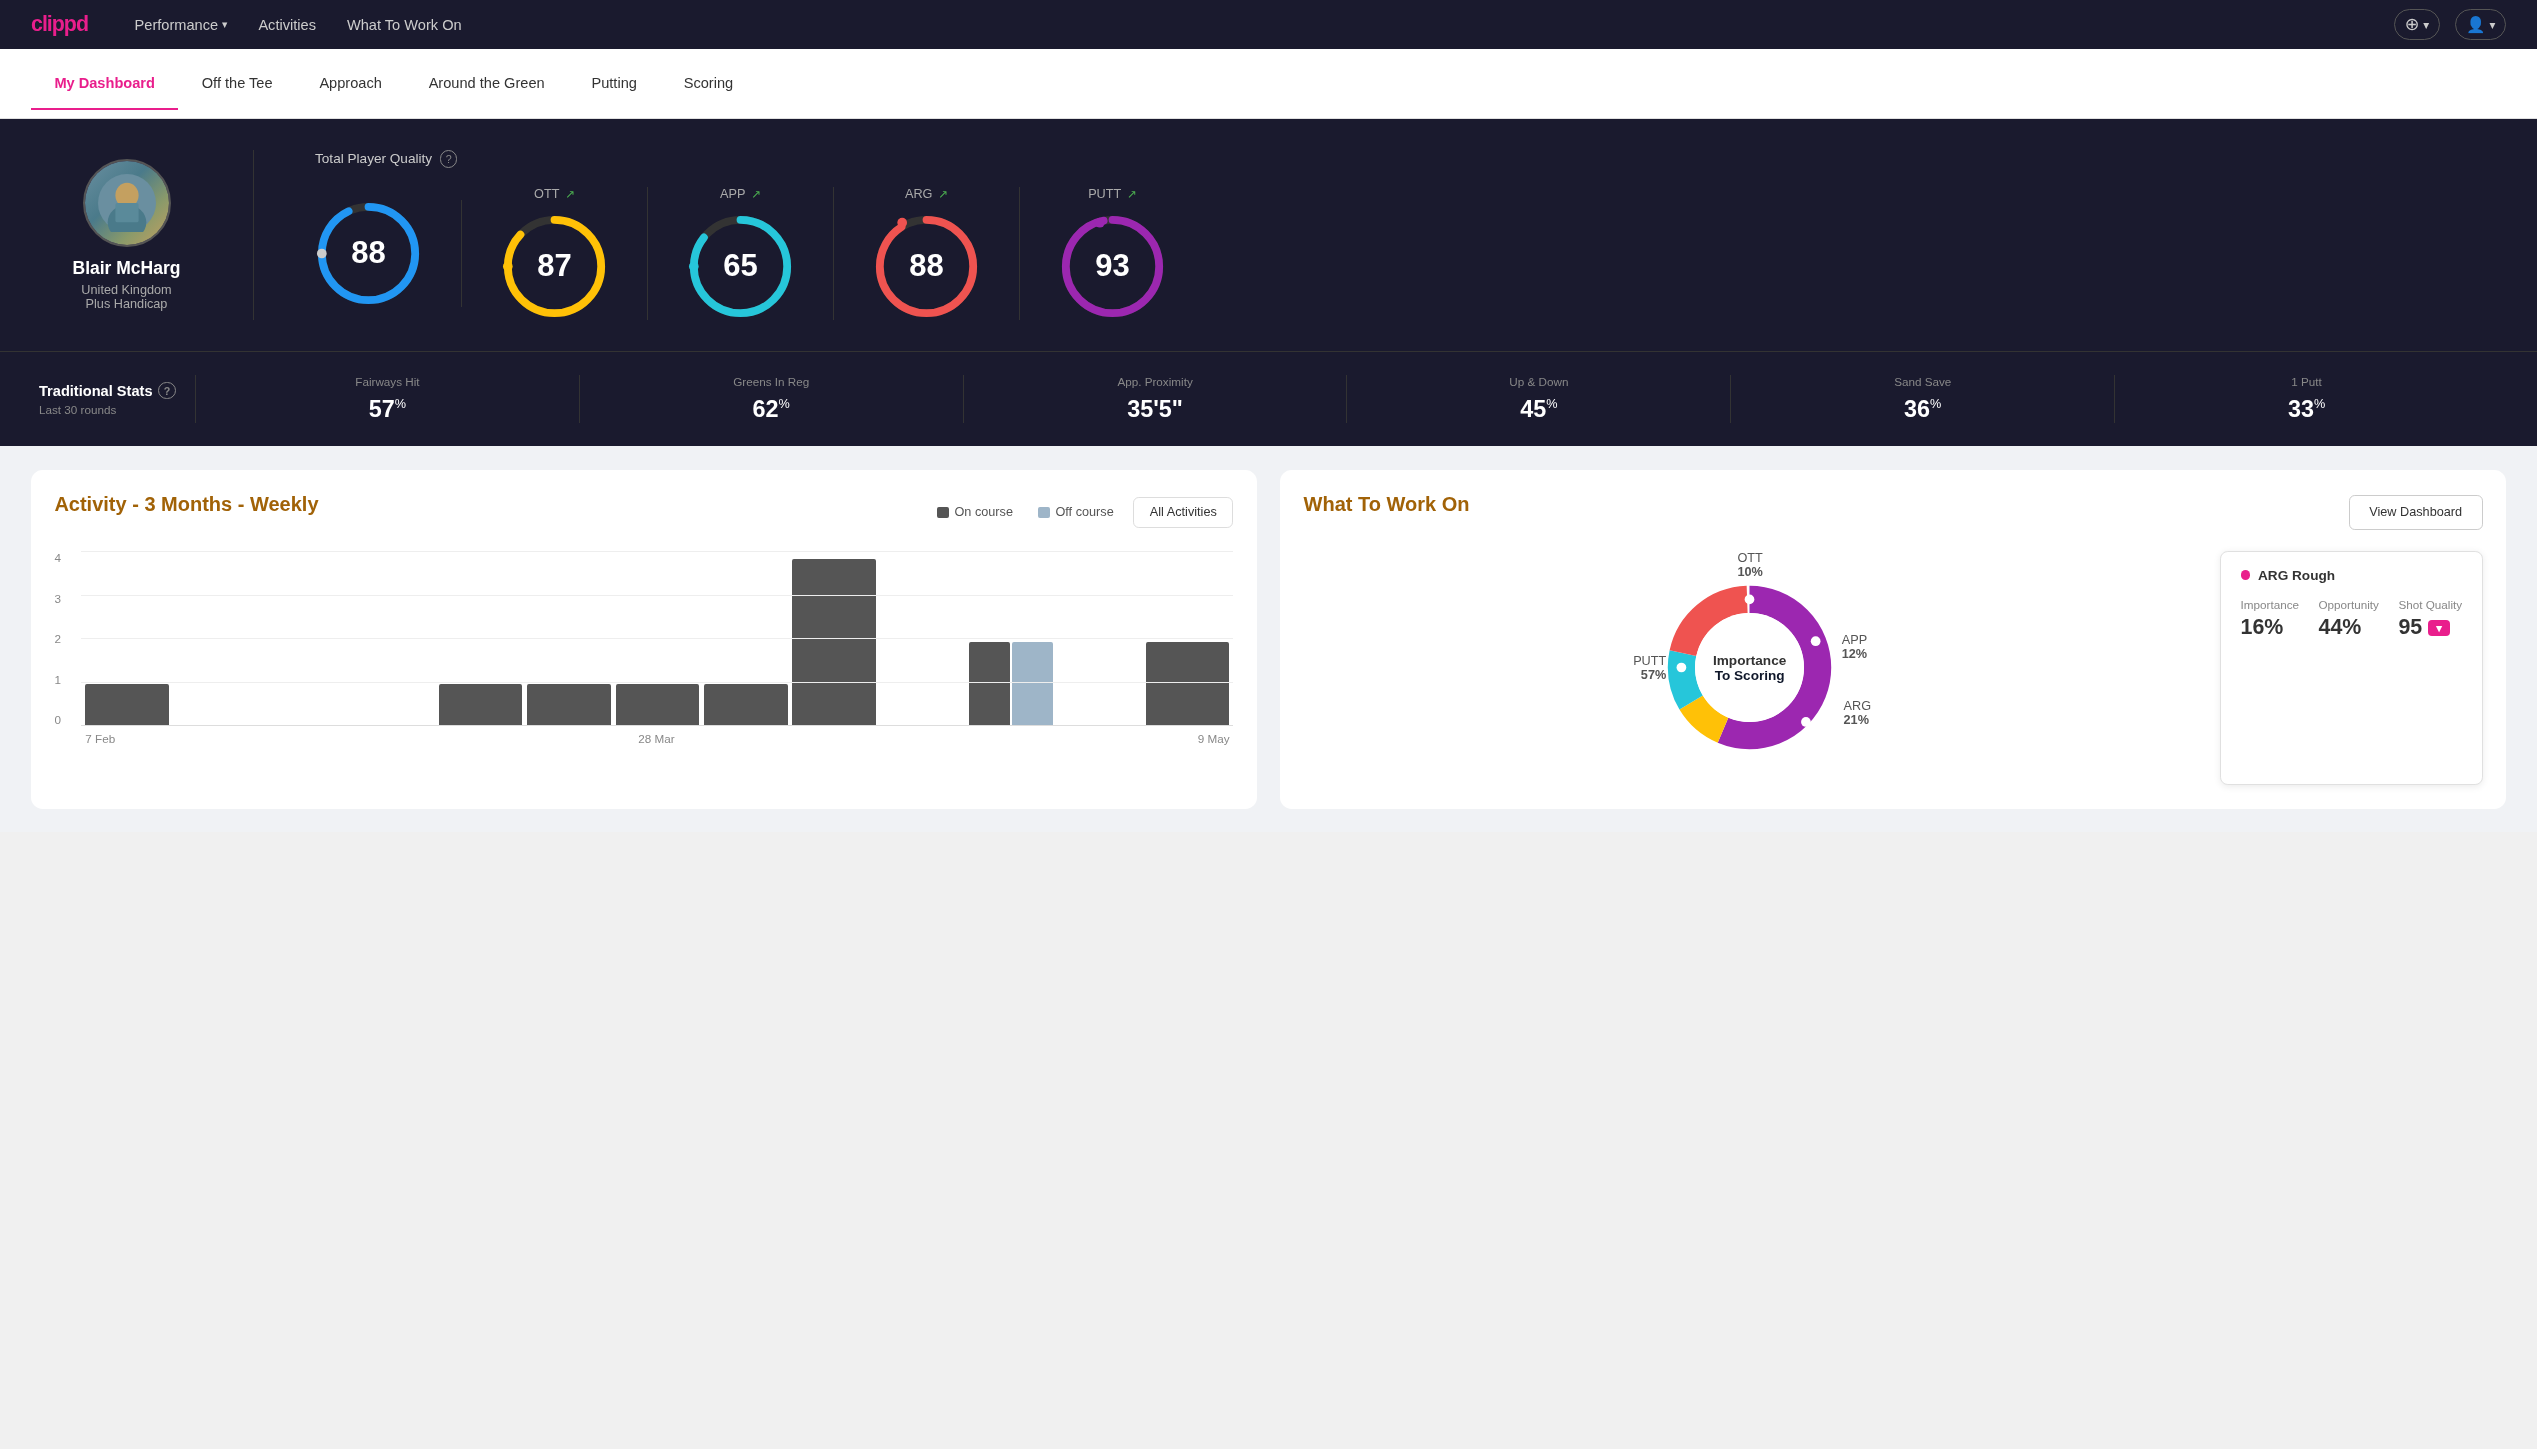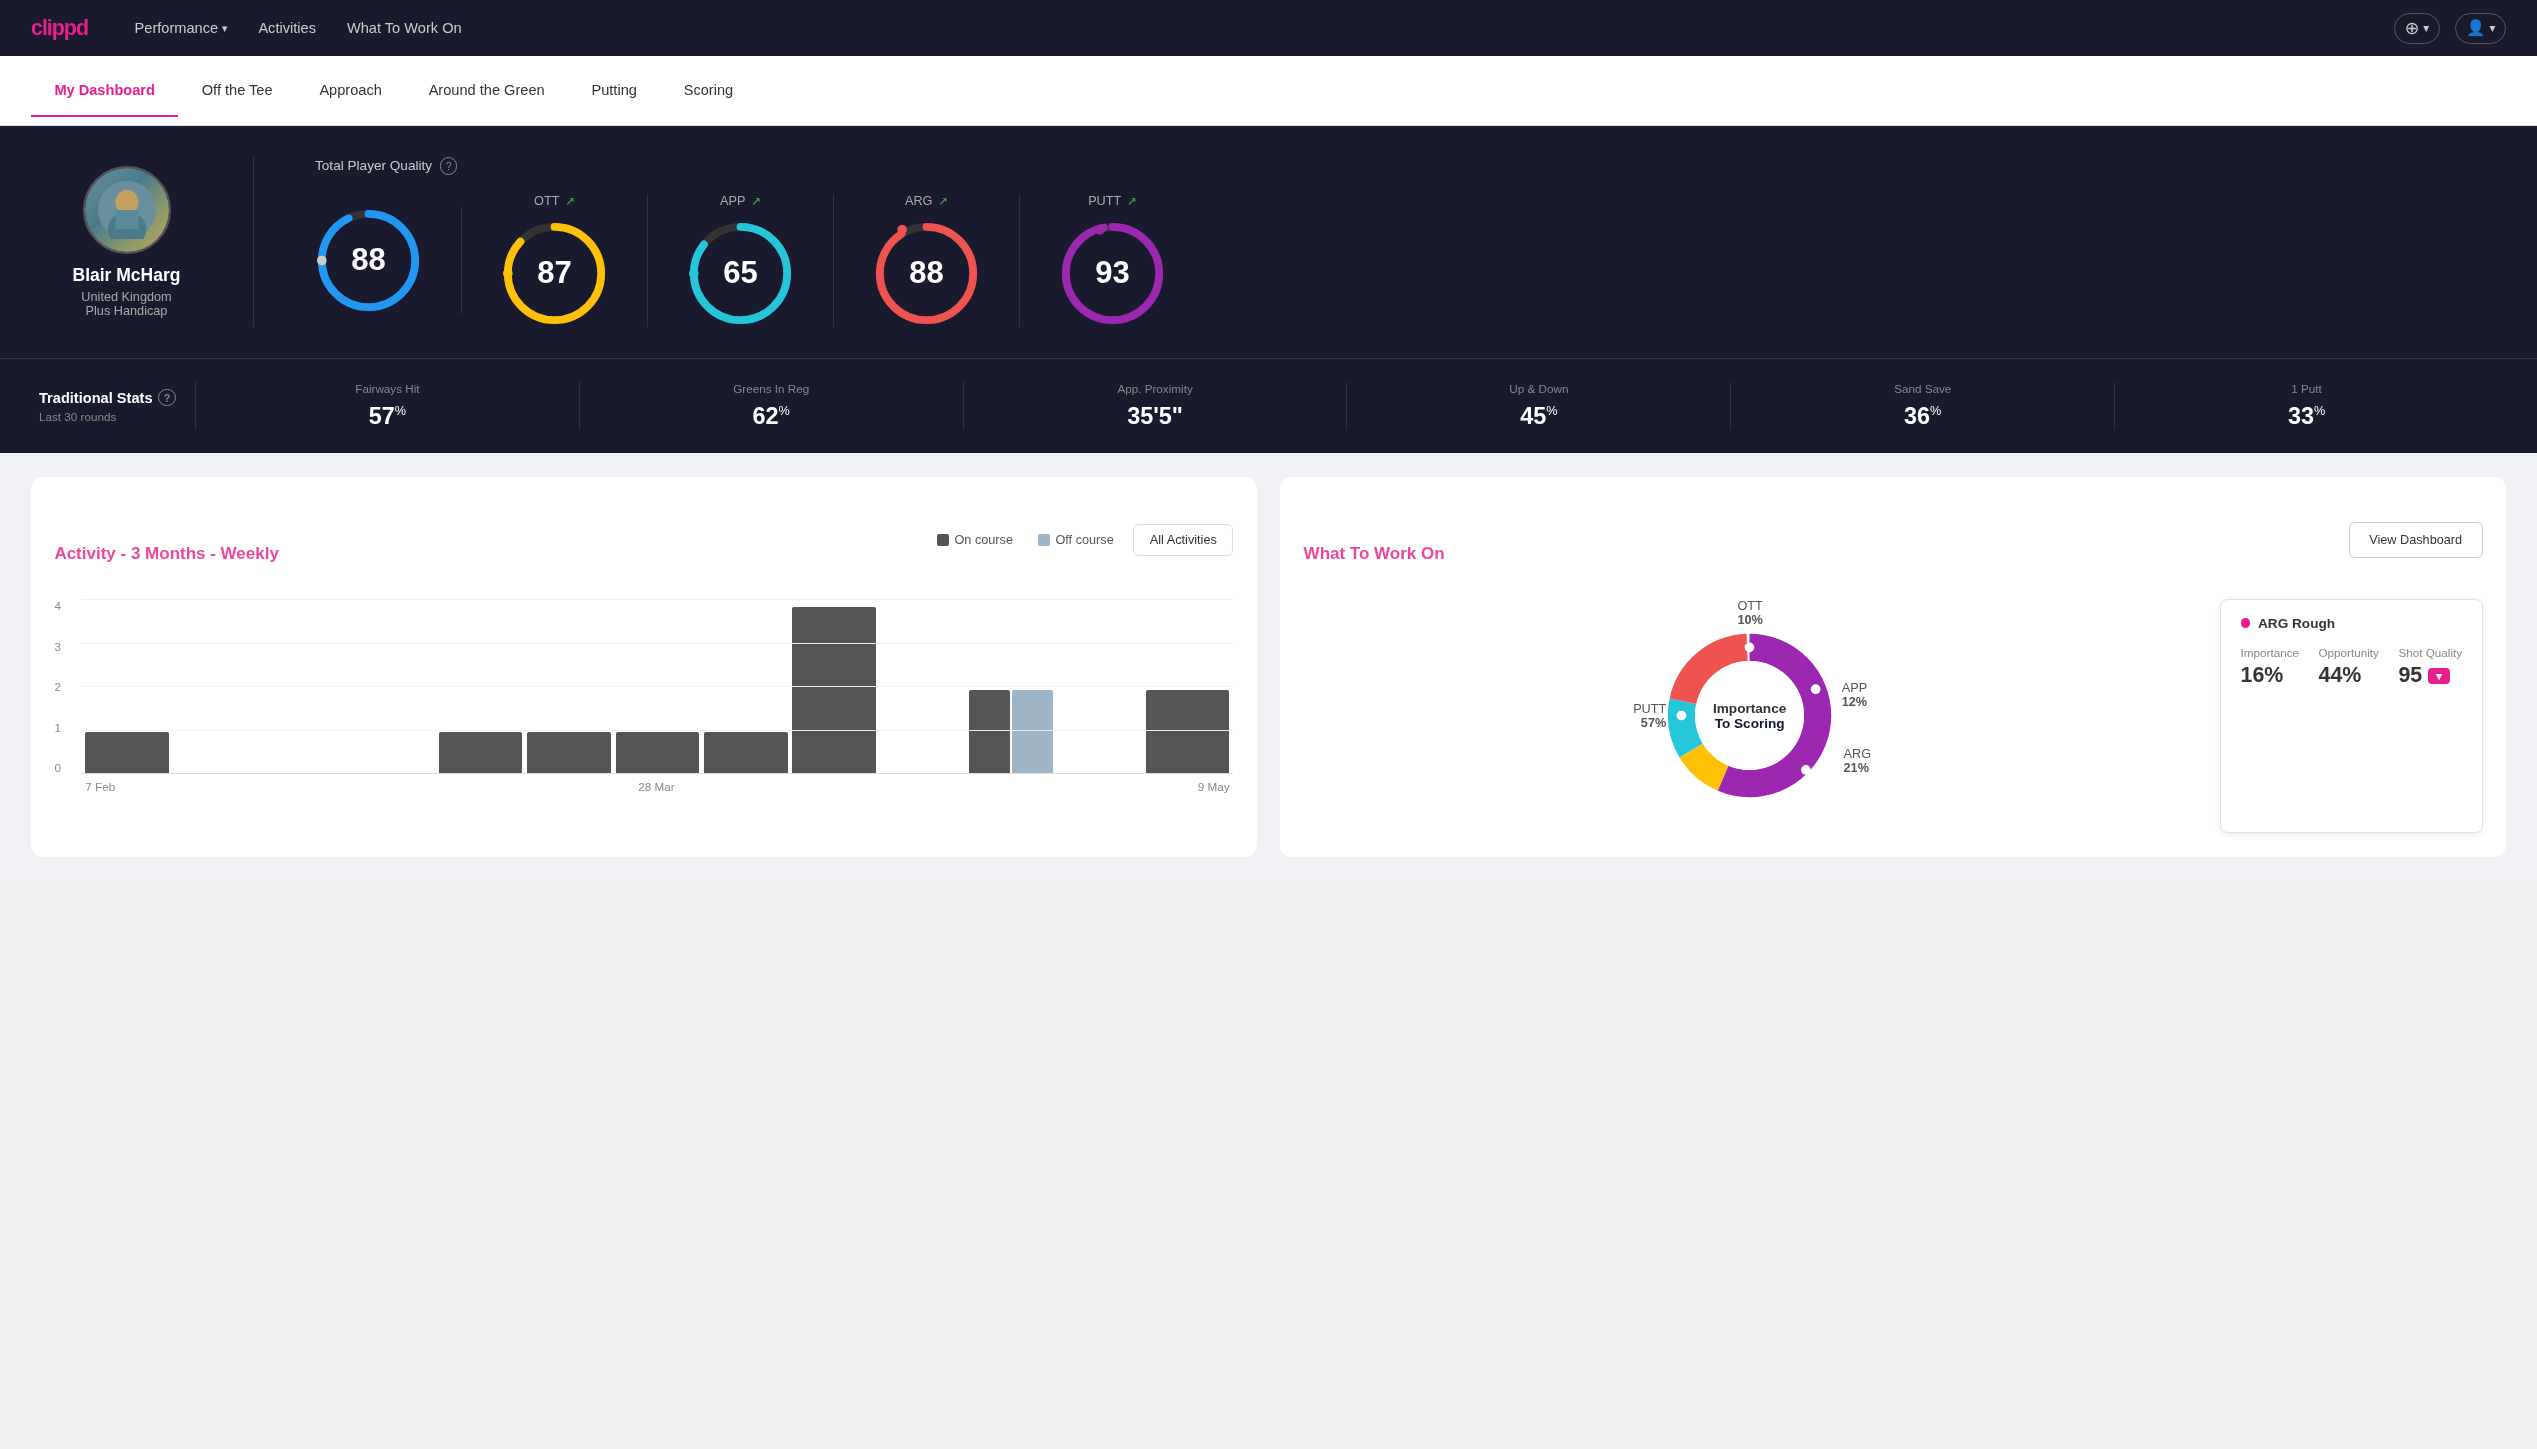--- a/index.html
+++ b/index.html
@@ -4,21 +4,21 @@
   <style>
     * { box-sizing: border-box; margin: 0; padding: 0; }
     body { font-family: -apple-system, BlinkMacSystemFont, 'Segoe UI', sans-serif; background: #f0f0f0; color: #fff; }
 
     
     .top-nav {
       background: #1a1a2e;
       display: flex;
       align-items: center;
       padding: 0 31px;
-      height: 56px;
+      height: 49px;
       gap: 31px;
     }
     .logo {
       font-size: 21.4px;
       font-weight: 800;
       color: #e91e8c;
       letter-spacing: -1px;
       margin-right: 15.6px;
     }
     .nav-item {
@@ -230,25 +230,24 @@
     .panel {
       background: #fff;
       border-radius: 11.7px;
       padding: 23.4px;
       color: #333;
     }
     .panel-left { flex: 1; }
     .panel-right { flex: 1; }
 
     .panel-title {
-      font-size: 17px;
+      font-size: 20px;
       font-weight: 600;
-      color: #ec4899;
+      color: #a16207;
       margin-bottom: 15.6px;
-      margin-top: 44px;
     }
 
     
     .chart-header {
       display: flex;
       align-items: center;
       justify-content: space-between;
       margin-bottom: 19.5px;
     }
     .chart-legend {

